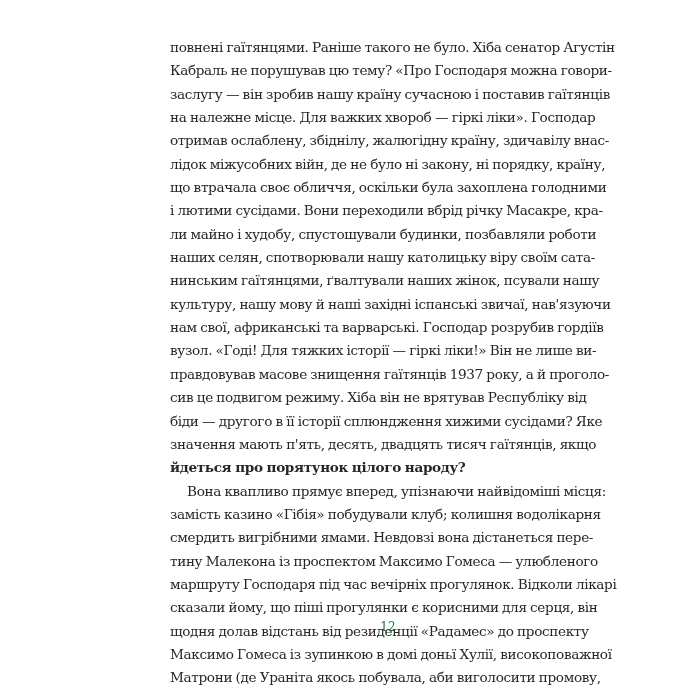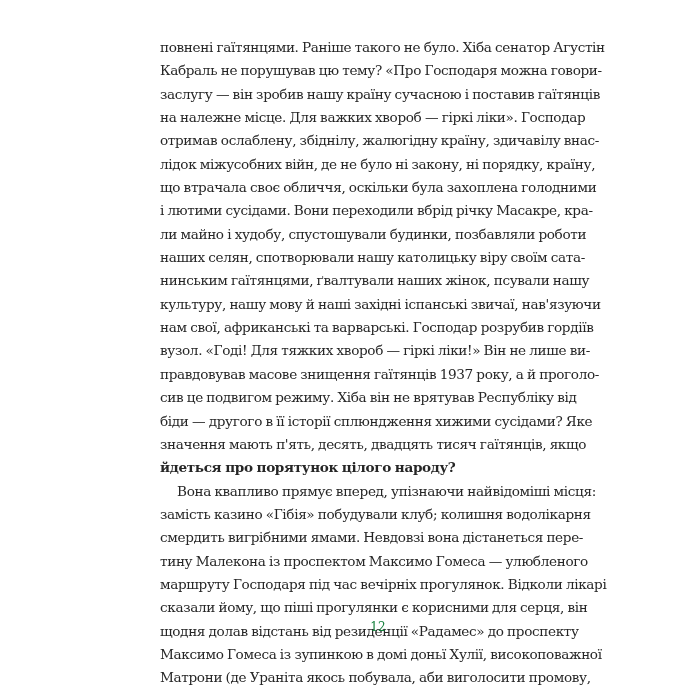--- a/index.html
+++ b/index.html
@@ -8,21 +8,21 @@
       background: #ffffff;
     }
     body {
       width: 700px;
       height: 700px;
       position: relative;
       overflow: hidden;
     }
     .page {
       position: absolute;
-      left: 0; top: 0;
+      left: 10px; top: 0;
       width: 556px;
       height: 700px;
       background: #ffffff;
     }
     .text-block {
       position: absolute;
       left: 160px;
       top: 36px;
       width: 386px;
       font-family: "DejaVu Serif", "Liberation Serif", serif;
@@ -70,21 +70,21 @@
       <span class="line">на належне місце. Для важких хвороб — гіркі ліки». Господар</span>
       <span class="line">отримав ослаблену, збіднілу, жалюгідну країну, здичавілу внас-</span>
       <span class="line">лідок міжусобних війн, де не було ні закону, ні порядку, країну,</span>
       <span class="line">що втрачала своє обличчя, оскільки була захоплена голодними</span>
       <span class="line">і лютими сусідами. Вони переходили вбрід річку Масакре, кра-</span>
       <span class="line">ли майно і худобу, спустошували будинки, позбавляли роботи</span>
       <span class="line">наших селян, спотворювали нашу католицьку віру своїм сата-</span>
       <span class="line">нинським гаїтянцями, ґвалтували наших жінок, псували нашу</span>
       <span class="line">культуру, нашу мову й наші західні іспанські звичаї, нав'язуючи</span>
       <span class="line">нам свої, африканські та варварські. Господар розрубив гордіїв</span>
-      <span class="line">вузол. «Годі! Для тяжких хвороб — гіркі ліки!» Він не лише ви-</span>
+      <span class="line">вузол. «Годі! Для тяжких історії — гіркі ліки!» Він не лише ви-</span>
       <span class="line">правдовував масове знищення гаїтянців 1937 року, а й проголо-</span>
       <span class="line">сив це подвигом режиму. Хіба він не врятував Республіку від</span>
       <span class="line">біди — другого в її історії сплюндження хижими сусідами? Яке</span>
       <span class="line">значення мають п'ять, десять, двадцять тисяч гаїтянців, якщо</span>
       <span class="line last">йдеться про порятунок цілого народу?</span>
     </div>
     <div>
       <span class="line indent">Вона квапливо прямує вперед, упізнаючи найвідоміші місця:</span>
       <span class="line">замість казино «Гібія» побудували клуб; колишня водолікарня</span>
       <span class="line">смердить вигрібними ямами. Невдовзі вона дістанеться пере-</span>

